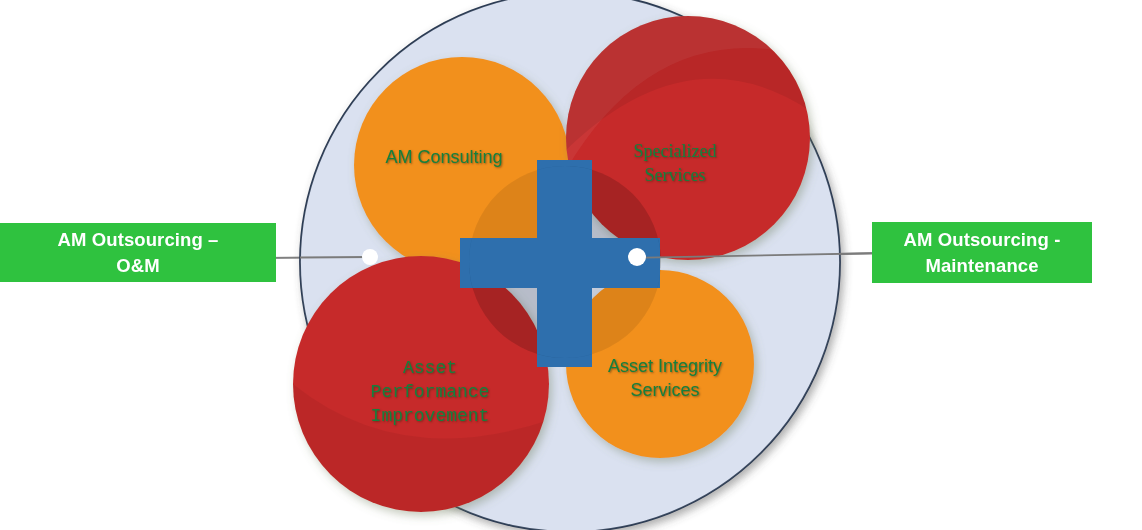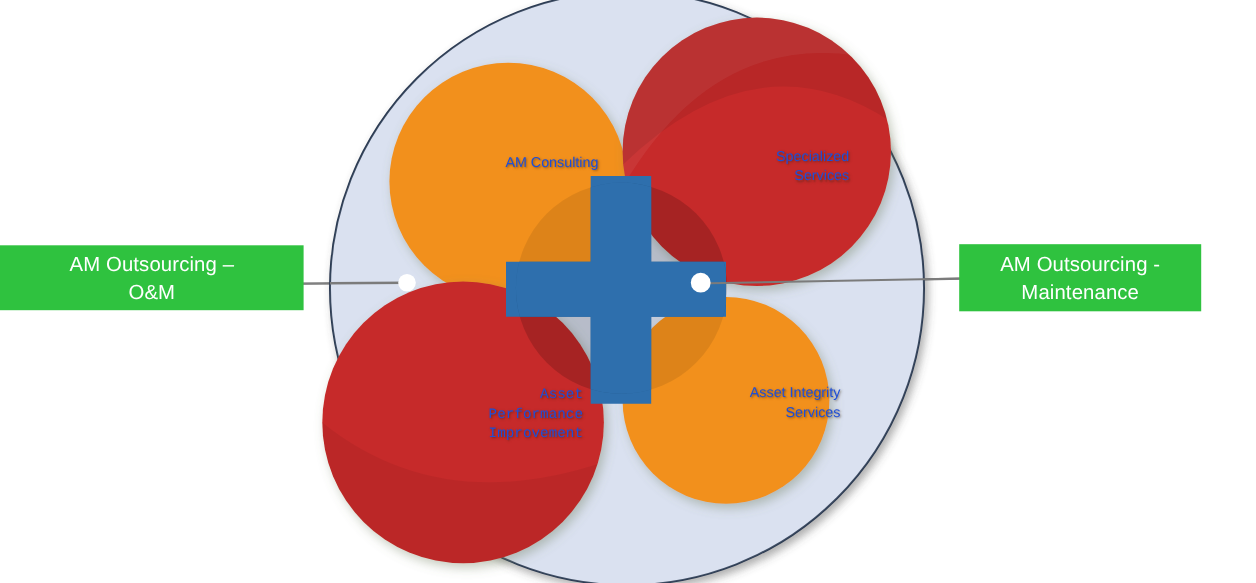--- a/index.html
+++ b/index.html
@@ -37,20 +37,21 @@
     color: #ffffff;
     display: flex;
     align-items: center;
     justify-content: center;
     text-align: center;
     font-size: 18.5px;
     line-height: 1.38;
     letter-spacing: 0.1px;
     box-sizing: border-box;
     padding: 18px 6px;
+    font-weight: bold;
   }
   #box-left {
     left: 0px;
     top: 223px;
     width: 276px;
     height: 59px;
   }
   #box-right {
     left: 872px;
     top: 222px;
@@ -58,37 +59,38 @@
     height: 61px;
   }
   .green-box .label-text {
     display: block;
     white-space: pre-line;
   }
 
   
   .petal-label {
     position: absolute;
-    color: #1d4ed8;
-    text-align: right;
-    font-size: 13px;
+    color: #15803d;
+    text-align: center;
+    font-size: 18px;
     line-height: 1.33;
     white-space: pre-line;
     text-shadow: 1px 1px 2px rgba(60,40,20,0.55);
     pointer-events: none;
   }
   #label-am-consulting {
     left: 344px;
     top: 122px;
     width: 200px;
   }
   #label-specialized {
     left: 578px;
     top: 116px;
     width: 194px;
+    font-family: Liberation Serif, serif;
   }
   #label-asset-performance {
     left: 330px;
     top: 333px;
     width: 200px;
     font-family: Liberation Mono, monospace;
   }
   #label-asset-integrity {
     left: 566px;
     top: 331px;

